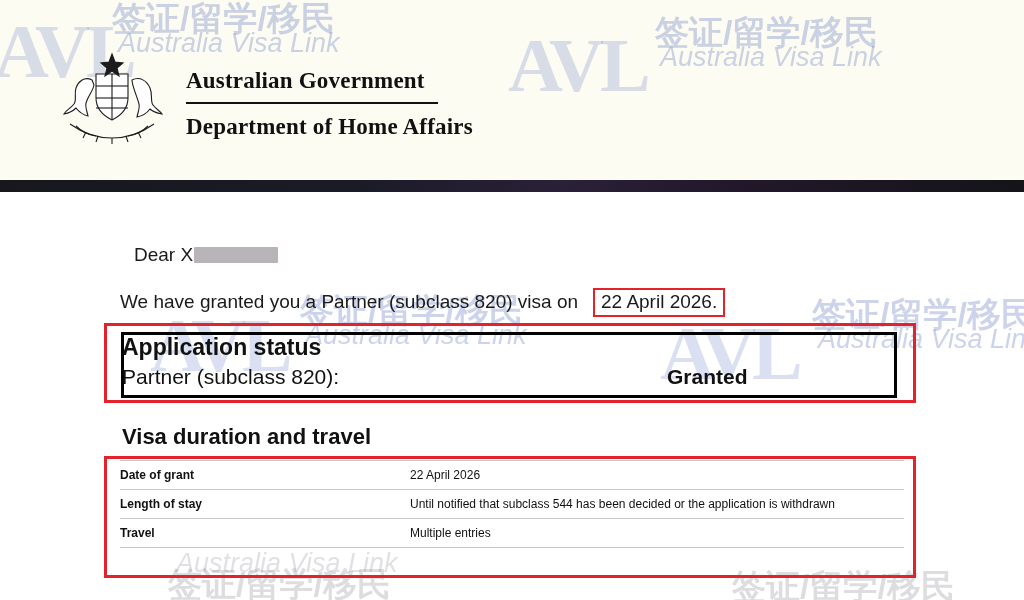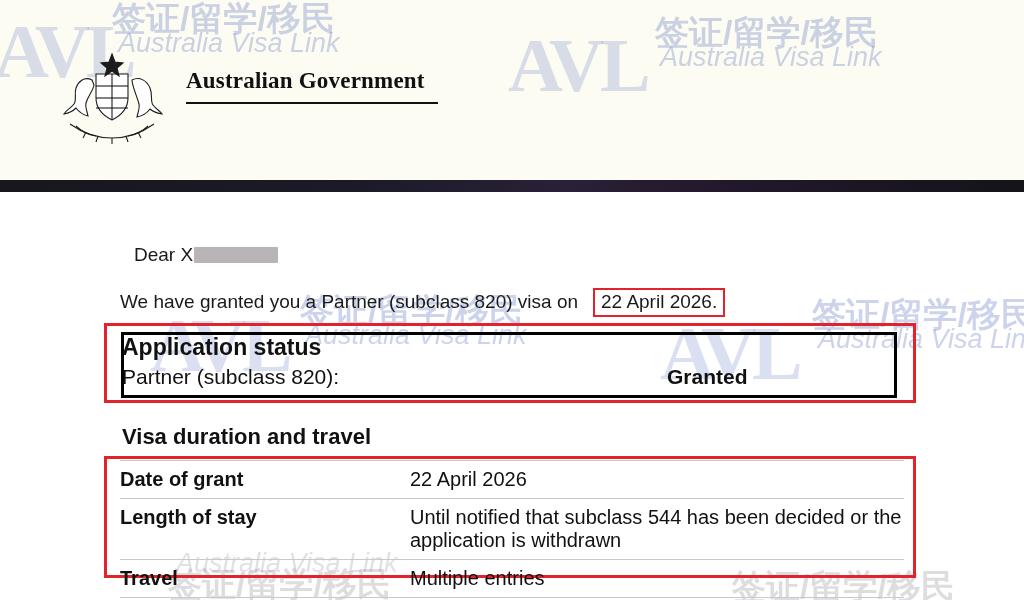--- a/index.html
+++ b/index.html
@@ -74,21 +74,21 @@
   
   .section-heading{
     position:absolute;left:122px;top:232px;font-size:22px;font-weight:bold;color:#111;
   }
   .table-outline{
     position:absolute;left:104px;top:264px;width:812px;height:122px;
     border:3px solid #e3232b;box-sizing:border-box;
   }
   table.visa-table{
     position:absolute;left:120px;top:268px;width:784px;
-    border-collapse:collapse;font-size:20px;color:#111;
+    border-collapse:collapse;font-size:12px;color:#111;
   }
   table.visa-table td{
     padding:7px 0 7px 0;vertical-align:top;border-bottom:1px solid #c9c9c9;
   }
   table.visa-table tr:first-child td{border-top:1px solid #c9c9c9;}
   td.lbl{width:290px;font-weight:bold;}
   td.val{width:494px;margin-left:8px;}
   
   .wm{
     position:absolute;pointer-events:none;user-select:none;white-space:nowrap;
@@ -136,20 +136,21 @@
 
       <path d="M18 84 c14 10 30 14 42 14 c12 0 28 -4 42 -14"></path>
       <path d="M24 86 c6 6 14 9 20 10 M96 86 c-6 6 -14 9 -20 10"></path>
       <path d="M34 92 l-3 6 M46 96 l-2 6 M60 98 l0 6 M74 96 l2 6 M86 92 l3 6"></path>
     </g>
   </svg>
 
   <div class="gov-block">
     <div class="gov-title">Australian Government</div>
     <div class="gov-divider"></div>
+    <div class="gov-sub">Department of Home Affairs</div>
   </div>
 </div>
 <div class="band-rule"></div>
 
 <div class="body-area">
 
   <div class="wm wm-avl" style="left:150px;top:110px;">AVL</div>
   <div class="wm wm-cn" style="left:300px;top:96px;">签证/留学/移民</div>
   <div class="wm wm-en" style="left:305px;top:128px;">Australia Visa Link</div>
   <div class="wm wm-avl" style="left:660px;top:118px;">AVL</div>

